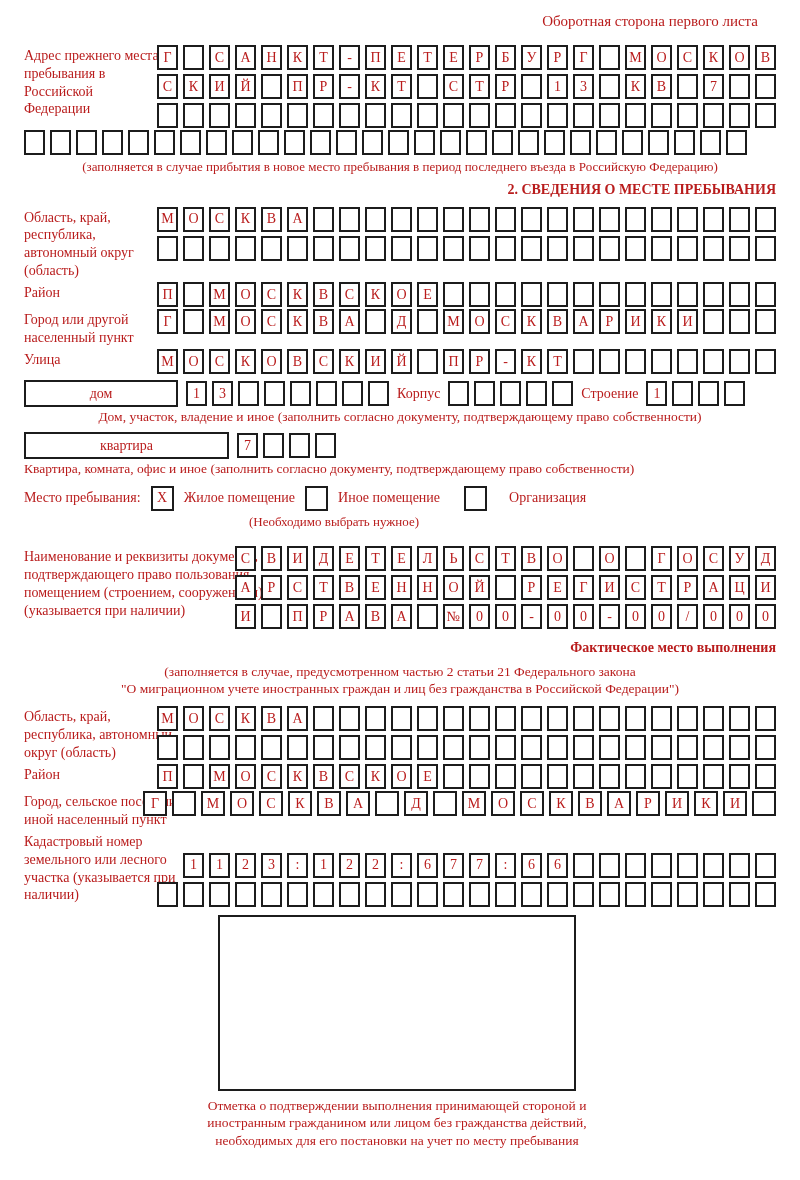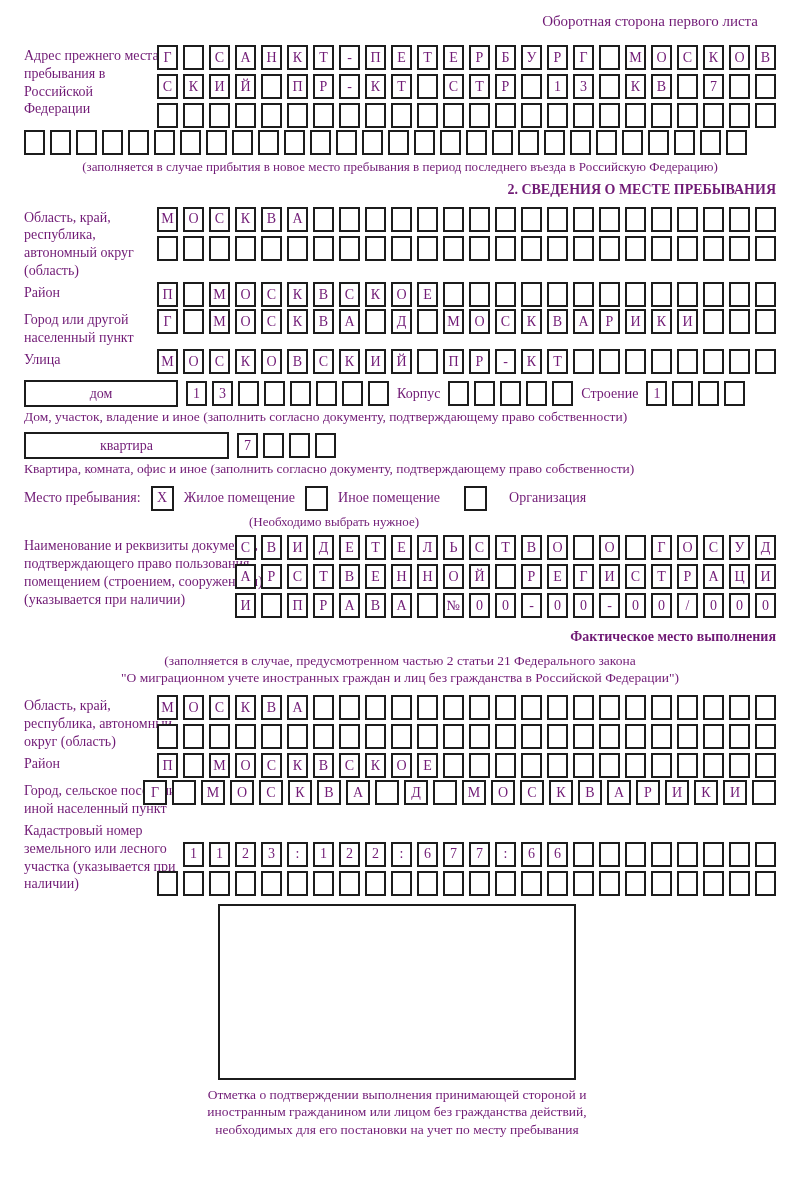--- a/index.html
+++ b/index.html
@@ -1,20 +1,20 @@
 <!DOCTYPE html>
 <html><head>
 <meta charset="utf-8">
 <style>
   html,body{margin:0;padding:0;background:#fff;}
   .page{
     width:800px;height:1180px;box-sizing:border-box;
     padding:12px 24px 10px 24px;
     font-family:"Liberation Serif","DejaVu Serif",serif;
-    color:#701a75;font-size:14px;line-height:1.25;position:relative;overflow:hidden;
+    color:#b91c1c;font-size:14px;line-height:1.25;position:relative;overflow:hidden;
   }
   .hdr-note{text-align:right;padding-right:18px;font-size:15px;margin-bottom:14px;}
   .frow{display:flex;align-items:flex-start;margin-bottom:2px;}
   .flabel{flex:0 0 auto;font-size:14px;line-height:1.28;padding-top:2px;}
   .w135{width:135px;} .w150{width:150px;} .w165{width:165px;}
   .cellcol{flex:1 1 auto;min-width:0;}
   .cellrow{display:flex;justify-content:flex-end;gap:5px;margin-bottom:4px;}
   .cellrow.full{justify-content:flex-start;margin-left:0;}
   .cell{
     box-sizing:border-box;flex:0 0 auto;width:21px;height:25px;
@@ -29,21 +29,21 @@
     box-sizing:border-box;border:2px solid #1c1c1c;height:27px;
     display:flex;align-items:center;justify-content:center;font-size:14px;background:#fff;
   }
   .lb-dom{width:154px;} .lb-kv{width:205px;}
   .minicells{display:flex;gap:5px;}
   .chk{
     box-sizing:border-box;width:23px;height:25px;border:2px solid #1c1c1c;
     display:flex;align-items:center;justify-content:center;font-size:14px;background:#fff;flex:0 0 auto;
   }
   .chk-row{display:flex;align-items:center;gap:10px;margin:8px 0 0 0;}
-  .chk-note{width:620px;text-align:center;font-size:13px;margin-top:3px;margin-bottom:5px;}
+  .chk-note{width:620px;text-align:center;font-size:13px;margin-top:3px;margin-bottom:16px;}
   .center-note{font-size:13.5px;text-align:center;margin:0;}
   .stamp-wrap{display:flex;justify-content:center;margin-top:8px;}
   .stamp-col{width:420px;margin-right:6px;}
   .stamp-box{
     box-sizing:border-box;width:358px;height:176px;border:2.5px solid #1c1c1c;
     margin:0 auto 6px auto;background:#fff;
   }
   .stamp-caption{font-size:13.5px;text-align:center;line-height:1.3;}
   .mb0{margin-bottom:0;}
 </style>
@@ -346,21 +346,21 @@
         <span class="cell"></span>
       </div>
     <span>Строение</span>
     <div class="minicells">
         <span class="cell">1</span>
         <span class="cell"></span>
         <span class="cell"></span>
         <span class="cell"></span>
       </div>
   </div>
-  <div class="center-note" style="text-align:left;">Дом, участок, владение и иное (заполнить согласно документу, подтверждающему право собственности)</div>
+  <div class="center-note" style="text-align:center;">Дом, участок, владение и иное (заполнить согласно документу, подтверждающему право собственности)</div>
 
   <div class="inline-row">
     <div class="labelbox lb-kv">квартира</div>
     <div class="minicells">
         <span class="cell">7</span>
         <span class="cell"></span>
         <span class="cell"></span>
         <span class="cell"></span>
       </div>
   </div>

